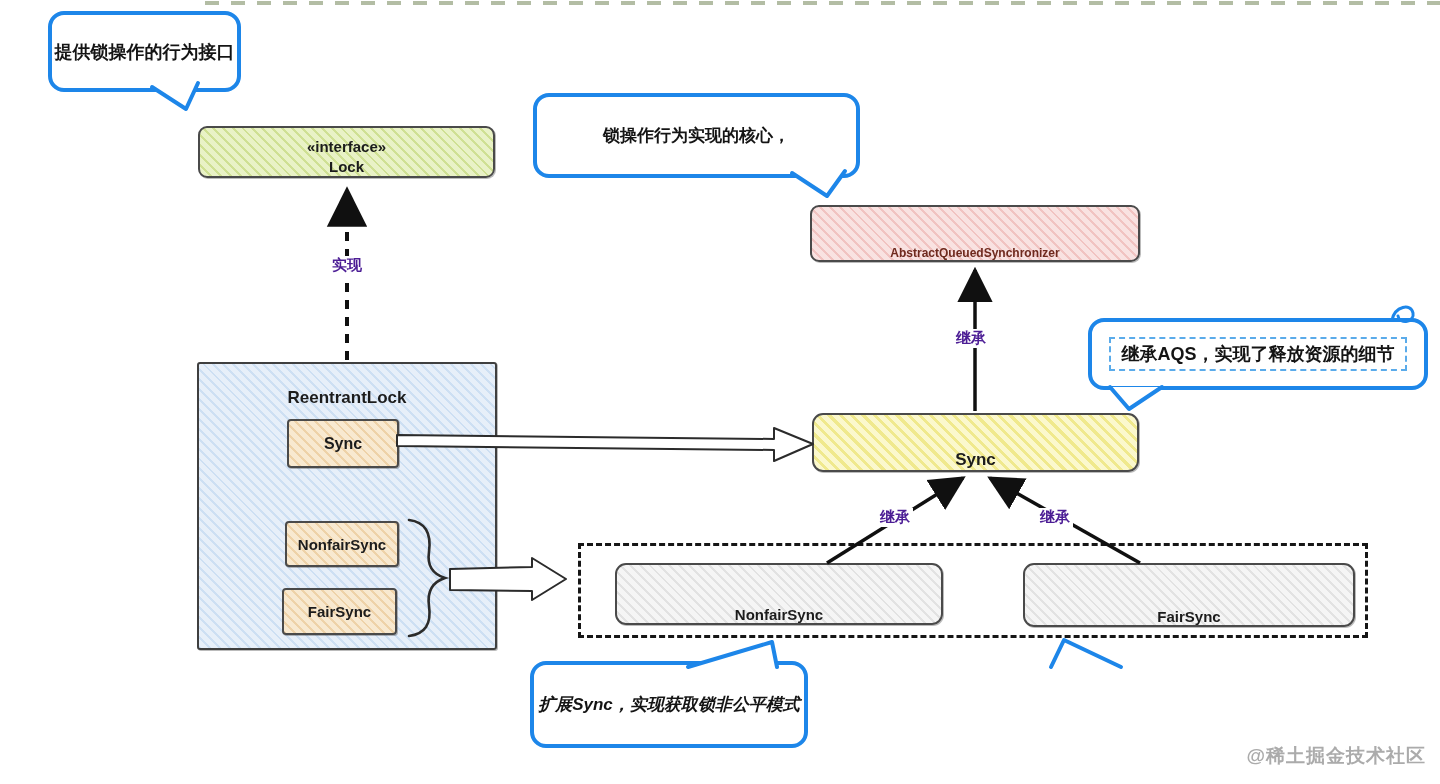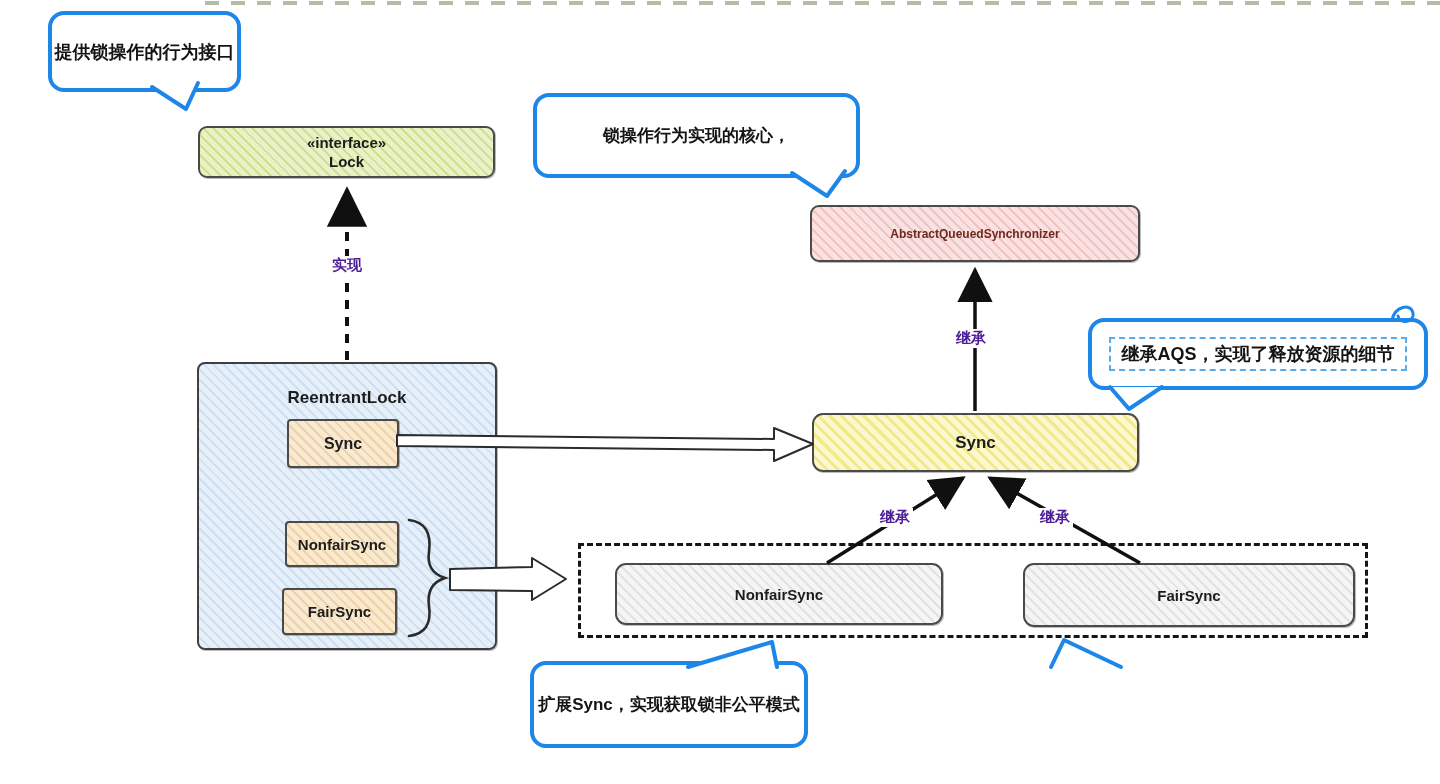--- a/index.html
+++ b/index.html
@@ -3,34 +3,34 @@
 <meta charset="utf-8">
 <style>
   html,body{margin:0;padding:0;background:#fff;}
   .canvas{
     position:relative;width:1440px;height:784px;background:#ffffff;overflow:hidden;
     font-family:"Liberation Sans",sans-serif;color:#111;
   }
   
   .node{
     position:absolute;border:2px solid #4a4a4a;border-radius:9px;
-    display:flex;flex-direction:column;align-items:center;justify-content:center;
+    display:flex;flex-direction:column;align-items:center;justify-content:flex-end;
     font-weight:bold;color:#1c1c1c;box-sizing:border-box;
     box-shadow:1px 1px 0 rgba(60,60,60,.35);
   }
   .node-lock{
     left:198px;top:126px;width:297px;height:52px;font-size:15px;line-height:1.3;
     background:repeating-linear-gradient(45deg,#cfe093 0 2px,#e9f2c6 2px 7px);
   }
   .node-aqs{
     left:810px;top:205px;width:330px;height:57px;font-size:12px;color:#6e2a1e;
     background:repeating-linear-gradient(45deg,#f1c3c1 0 2px,#f9e2e1 2px 7px);
   }
   .node-reentrant{
-    left:197px;top:362px;width:300px;height:288px;border-radius:8px;
+    left:197px;top:362px;width:300px;height:288px;border-radius:3px;
     justify-content:flex-start;border-color:#3f3f3f;
     background:repeating-linear-gradient(45deg,#cddff3 0 2px,#e7eff9 2px 7px);
   }
   .rl-title{position:absolute;top:24px;left:0;width:100%;text-align:center;font-size:17px;font-weight:bold;}
   .member{
     position:absolute;border:2px solid #4a4a4a;border-radius:4px;
     display:flex;align-items:center;justify-content:center;font-weight:bold;font-size:15px;
     background:repeating-linear-gradient(45deg,#eed2a8 0 2px,#f8e9d0 2px 7px);
     box-shadow:1px 1px 0 rgba(60,60,60,.35);box-sizing:border-box;
   }
@@ -56,21 +56,21 @@
   
   .bubble{
     position:absolute;border:4px solid #1d86e9;border-radius:16px;background:#fff;
     display:flex;flex-direction:column;align-items:center;justify-content:center;
     font-weight:bold;text-align:center;color:#141414;box-sizing:border-box;
   }
   .bubble-lock{left:20px;top:11px;width:193px;height:81px;font-size:18px;margin-left:28px;}
   .bubble-aqs{left:533px;top:93px;width:327px;height:85px;font-size:17px;line-height:1.5;gap:39px;}
   .bubble-sync{left:1088px;top:318px;width:340px;height:72px;font-size:18px;}
   .bubble-sync .sel{border:2px dashed #5aabea;padding:3px 10px;}
-  .bubble-nonfair{left:530px;top:661px;width:278px;height:87px;font-size:17px;}
+  .bubble-nonfair{left:530px;top:661px;width:278px;height:87px;font-size:17px;font-style:italic;}
   .bubble-fair{left:1048px;top:661px;width:268px;height:87px;font-size:17px;}
   
   .edge-label{
     position:absolute;transform:translateX(-50%);background:#fff;padding:0 3px;
     font-size:15px;font-weight:bold;color:#4c1d95;z-index:6;
   }
   .lbl-impl{left:347px;top:256px;}
   .lbl-ext-aqs{left:971px;top:329px;}
   .lbl-ext-nonfair{left:895px;top:508px;}
   .lbl-ext-fair{left:1055px;top:508px;}
@@ -173,13 +173,14 @@
     <path d="M152,87 L186,109 L198,83" fill="#ffffff" stroke="#1d86e9" stroke-width="4" stroke-linejoin="round" stroke-linecap="round"></path>
     <path d="M792,173 L827,196 L845,171" fill="#ffffff" stroke="#1d86e9" stroke-width="4" stroke-linejoin="round" stroke-linecap="round"></path>
     <path d="M1110,387 L1129,409 L1162,387" fill="#ffffff" stroke="#1d86e9" stroke-width="4" stroke-linejoin="round" stroke-linecap="round"></path>
     <path d="M688,667 L772,642 L777,667" fill="#ffffff" stroke="#1d86e9" stroke-width="4" stroke-linejoin="round" stroke-linecap="round"></path>
     <path d="M1051,667 L1064,640 L1121,667" fill="#ffffff" stroke="#1d86e9" stroke-width="4" stroke-linejoin="round" stroke-linecap="round"></path>
 
     
     <path d="M1392,320 C1395,306 1411,303 1413,313 C1415,322 1400,325 1398,316" fill="none" stroke="#1d86e9" stroke-width="3" stroke-linecap="round"></path>
   </svg>
 
+  <div class="watermark">@稀土掘金技术社区</div>
 </div>
 
 </body></html>

